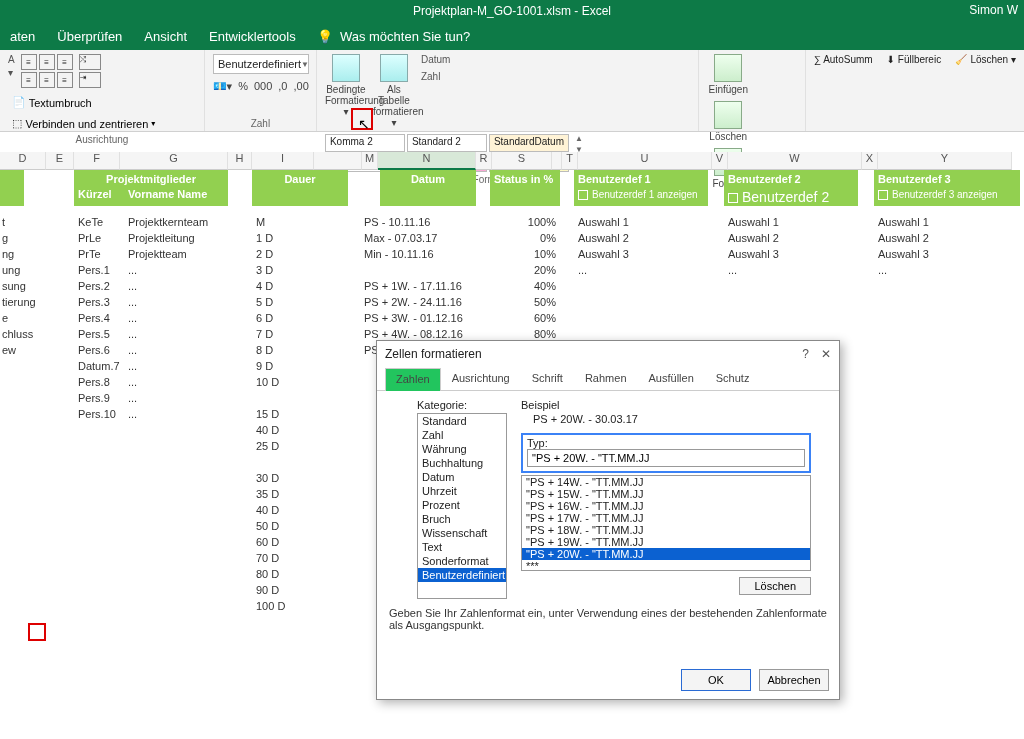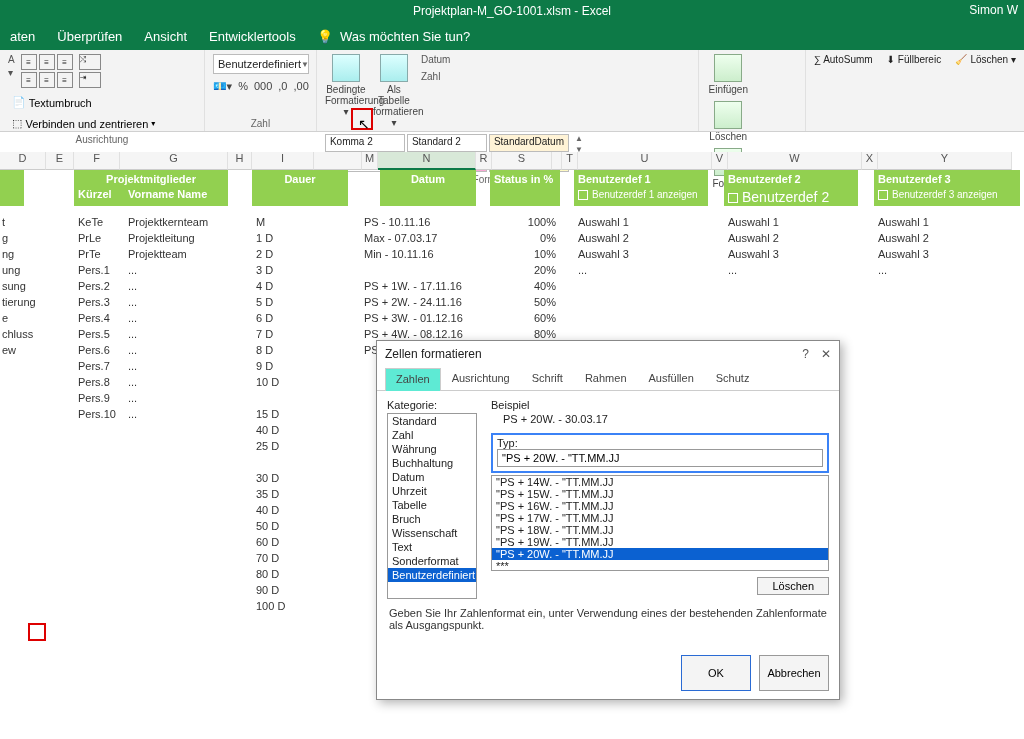--- a/index.html
+++ b/index.html
@@ -56,41 +56,41 @@
 .rightnum div { text-align:right; }
 .chk { width:10px; height:10px; border:1px solid #fff; display:inline-block; margin-right:4px; vertical-align:middle; }
 
 
 .overlay-dialog { position:absolute; left:376px; top:340px; width:464px; height:360px; background:#fff; border:1px solid #888; box-shadow:3px 3px 10px rgba(0,0,0,0.3); font-size:11px; }
 .dlg-title { height:26px; display:flex; align-items:center; justify-content:space-between; padding:0 8px; font-size:12px; }
 .dlg-title .rbtns { display:flex; gap:12px; }
 .dlg-title .rbtns span { cursor:pointer; color:#555; }
 .dlg-tabs { display:flex; gap:0; padding:0 8px; border-bottom:1px solid #ccc; }
 .dlg-tabs div { padding:4px 10px 6px; border:1px solid transparent; border-bottom:none; font-size:11px; color:#444; cursor:pointer; }
-.dlg-tabs div.active { border-color:#ccc; background:#5eead4; position:relative; top:1px; }
-.dlg-body { padding:8px 10px; display:flex; gap:14px; }
+.dlg-tabs div.active { border-color:#ccc; background:#22c55e; position:relative; top:1px; }
+.dlg-body { padding:8px 28px; display:flex; gap:14px;margin-left:12px; }
 .cat-col { width:90px; }
 .cat-col label { display:block; margin-bottom:2px; }
 .cat-list { border:1px solid #999; height:186px; overflow:auto; }
 .cat-list div { padding:1px 4px; cursor:pointer; }
 .cat-list div.sel { background:#0b61d1; color:#fff; }
 .right-col { flex:1; }
 .sample-label { margin-bottom:2px; }
 .sample-val { margin:2px 0 8px 12px; }
 .typ-wrap { border:2px solid #3b82f6; padding:2px 4px 4px; margin-bottom:2px; }
 .typ-wrap label { display:block; }
 .typ-input { width:100%; border:1px solid #999; height:18px; padding:0 4px; font-size:11px; }
 .type-list { border:1px solid #999; height:96px; overflow-y:scroll; }
 .type-list div { padding:0 4px; font-size:11px; cursor:pointer; }
 .type-list div.sel { background:#0b61d1; color:#fff; }
 .del-btn-row { text-align:right; margin-top:6px; }
 .del-btn-row button { padding:2px 14px; font-size:11px; border:1px solid #999; background:#f4f4f4; }
 .hint { padding:0 12px; font-size:11px; color:#333; }
 .dlg-footer { position:absolute; bottom:8px; right:10px; display:flex; gap:8px; }
-.dlg-footer button { width:70px; height:36px; font-size:11px; border:1px solid #999; background:#f4f4f4; }
+.dlg-footer button { width:70px; height:22px; font-size:11px; border:1px solid #999; background:#f4f4f4; }
 .dlg-footer button.primary { border:1.5px solid #2a6bd4; }
 </style>
 </head>
 <body>
 
 <div class="titlebar">
   <span>Projektplan-M_GO-1001.xlsm - Excel</span>
   <span class="user">Simon W</span>
 </div>
 <div class="menubar">
@@ -261,21 +261,21 @@
   <div class="cellblock" style="left:78px;top:44px" id="kurzel">
       <div>KeTe</div>
       <div>PrLe</div>
       <div>PrTe</div>
       <div>Pers.1</div>
       <div>Pers.2</div>
       <div>Pers.3</div>
       <div>Pers.4</div>
       <div>Pers.5</div>
       <div>Pers.6</div>
-      <div>Pers.7</div>
+      <div>Datum.7</div>
       <div>Pers.8</div>
       <div>Pers.9</div>
       <div>Pers.10</div>
     </div>
   <div class="cellblock" style="left:128px;top:44px" id="vorname">
       <div>Projektkernteam</div>
       <div>Projektleitung</div>
       <div>Projektteam</div>
       <div>...</div>
       <div>...</div>
@@ -376,21 +376,21 @@
   <div class="dlg-body">
     <div class="cat-col">
       <label>Kategorie:</label>
       <div class="cat-list" id="catlist">
           <div>Standard</div>
           <div>Zahl</div>
           <div>Währung</div>
           <div>Buchhaltung</div>
           <div>Datum</div>
           <div>Uhrzeit</div>
-          <div>Tabelle</div>
+          <div>Prozent</div>
           <div>Bruch</div>
           <div>Wissenschaft</div>
           <div>Text</div>
           <div>Sonderformat</div>
           <div class="sel">Benutzerdefiniert</div>
         </div>
     </div>
     <div class="right-col">
       <div class="sample-label">Beispiel</div>
       <div class="sample-val">PS + 20W. - 30.03.17</div>

